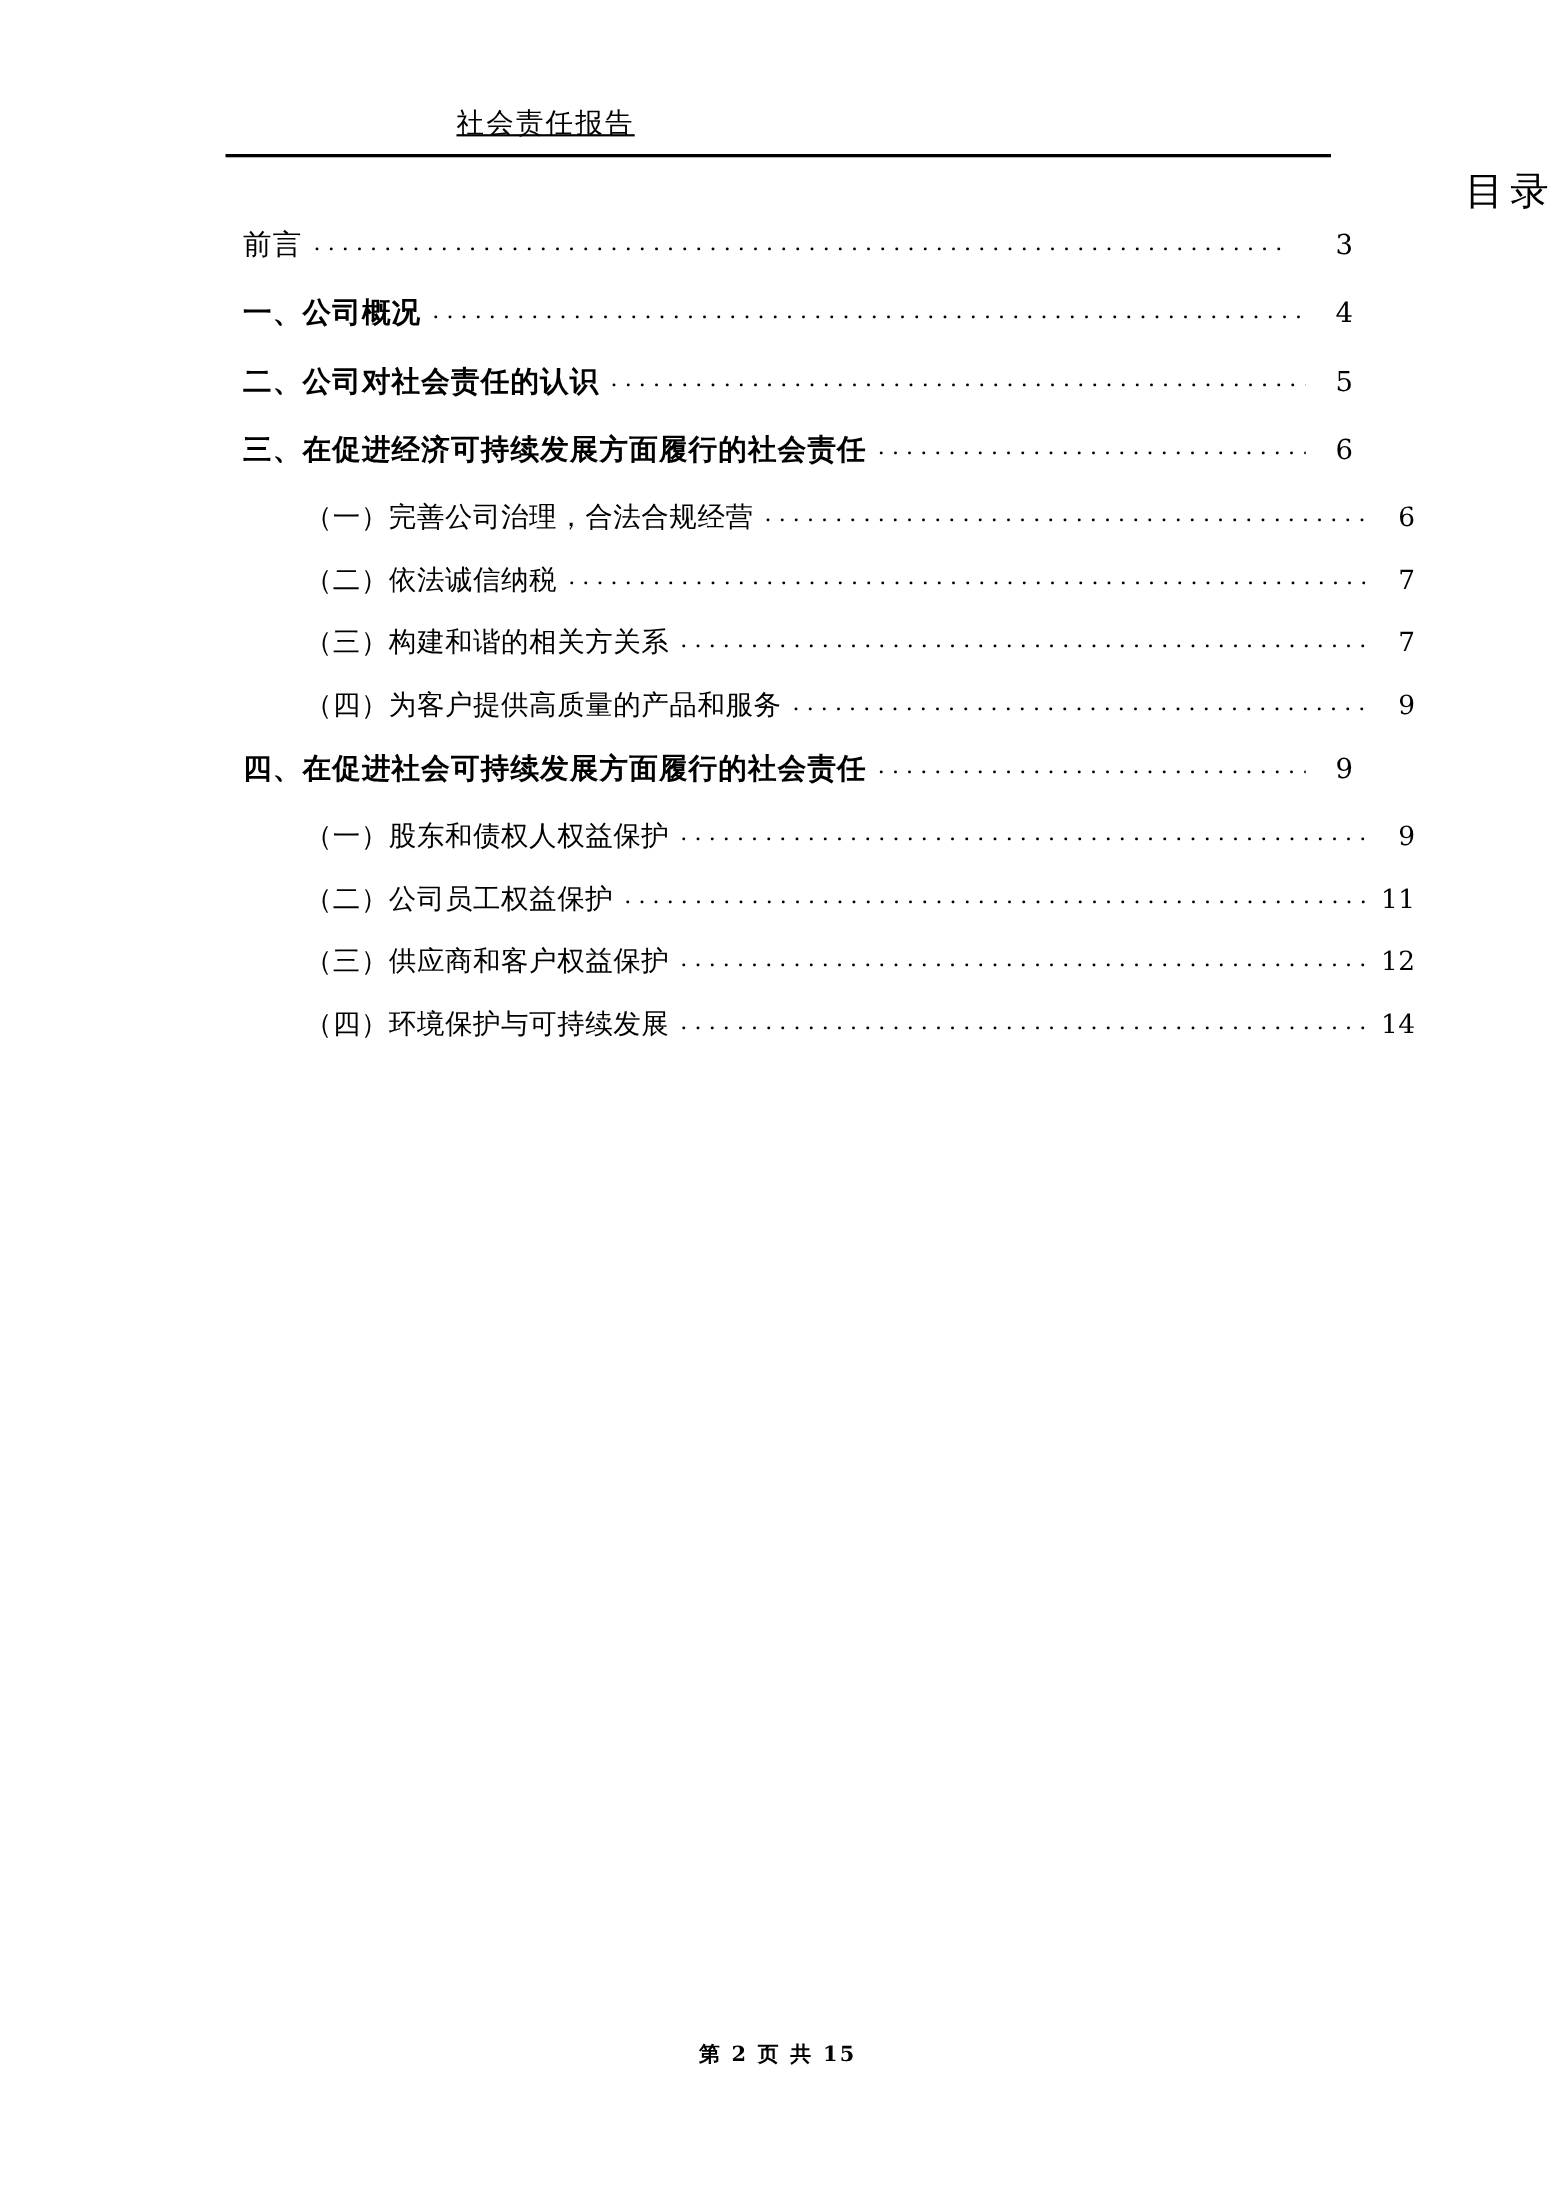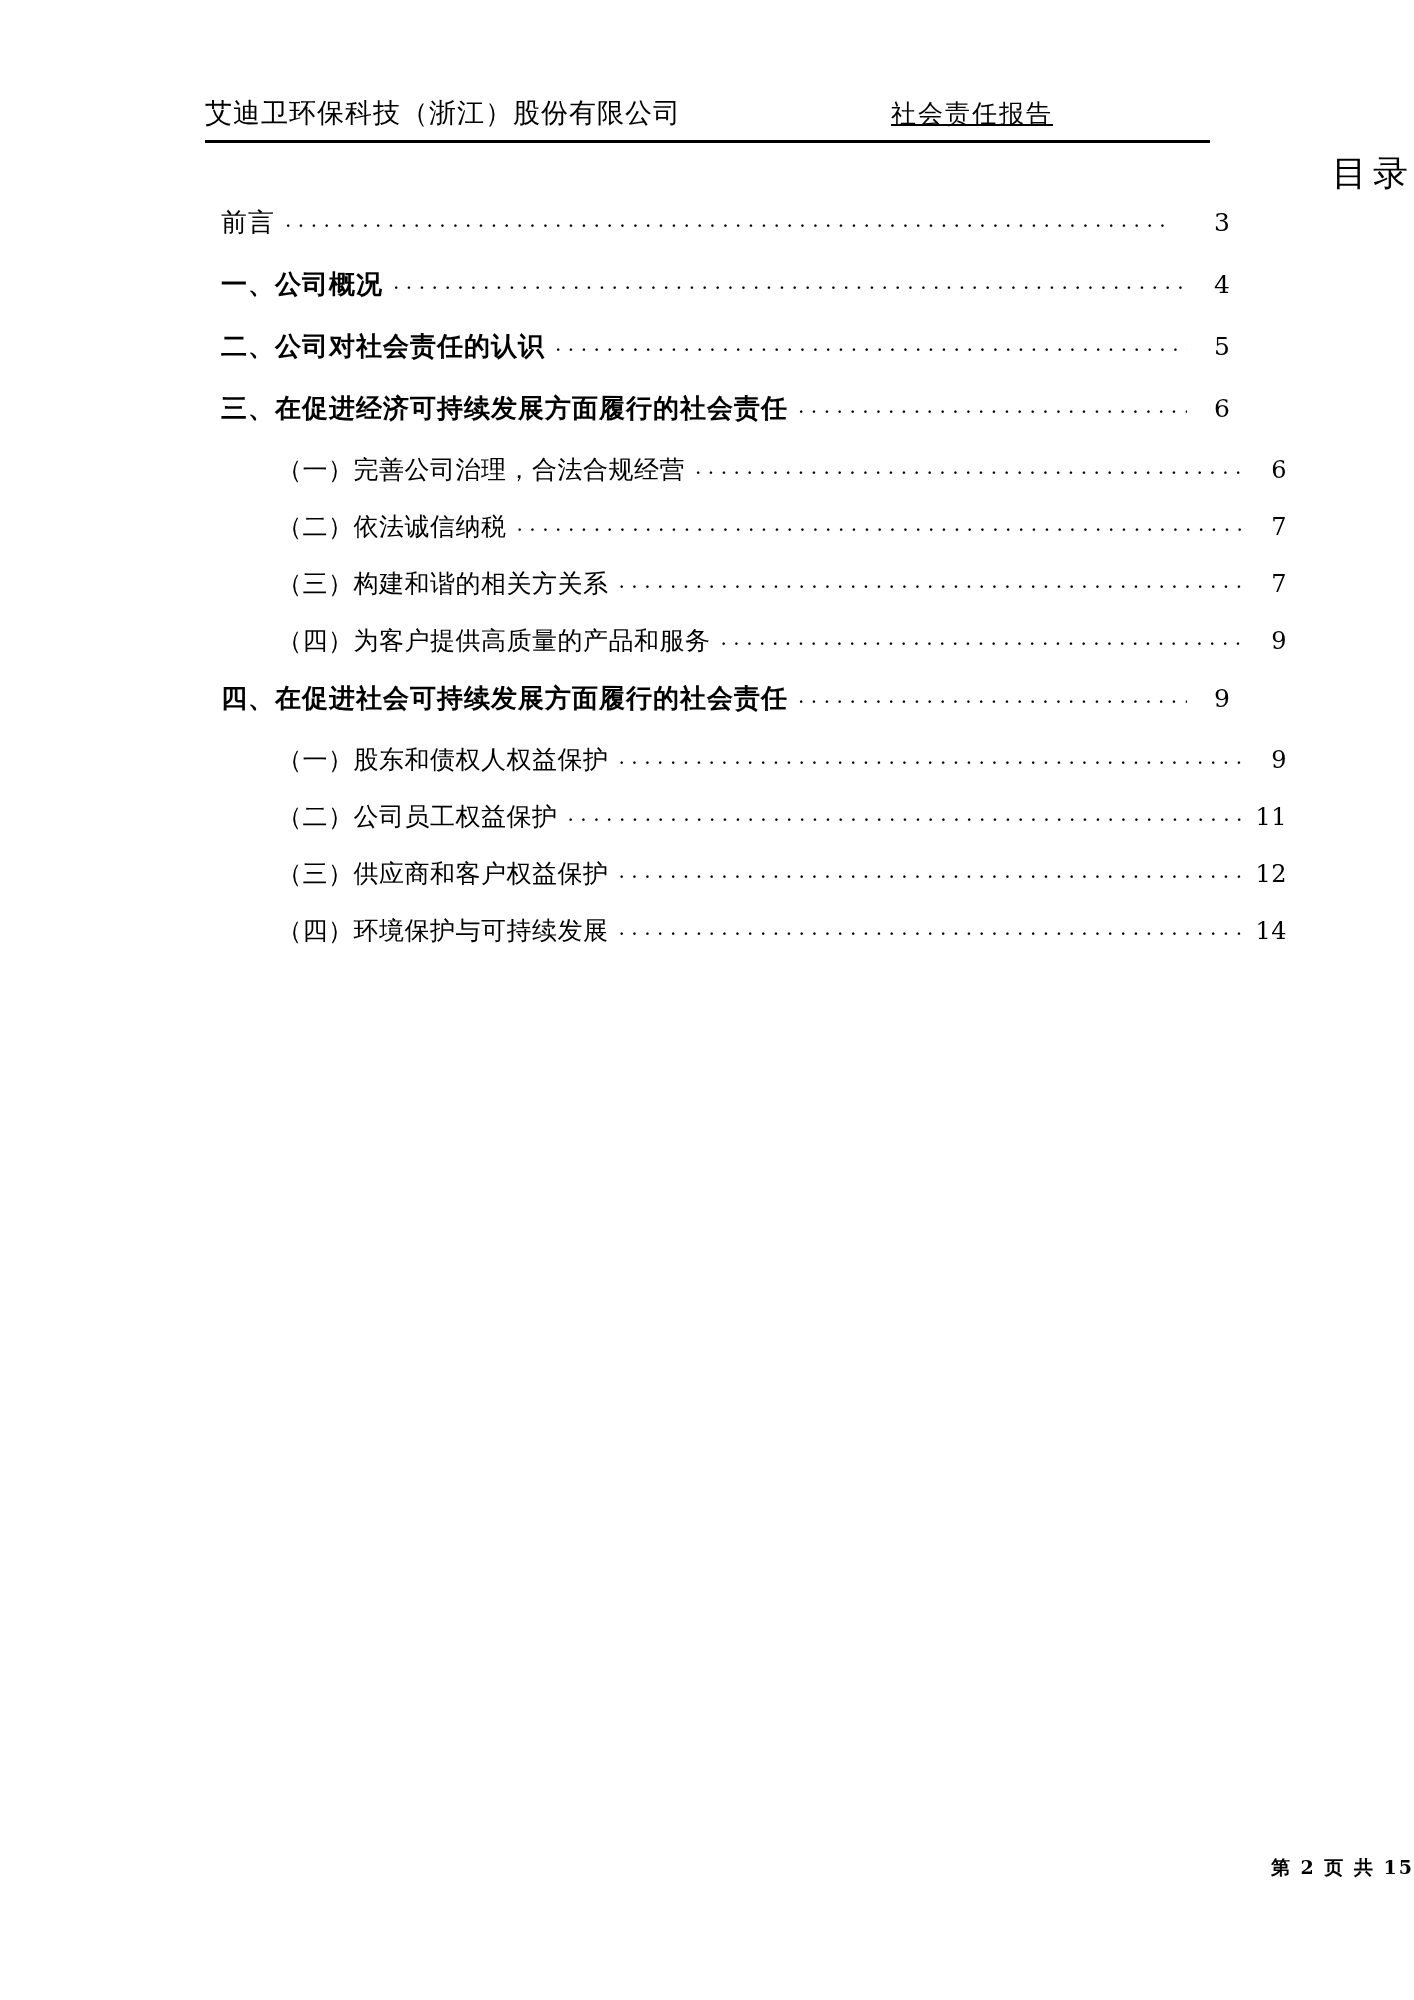--- a/index.html
+++ b/index.html
@@ -129,34 +129,33 @@
     justify-content: center;
   }
   .lvl2 .toc-page { font-size: 24px; }
 
   
   .footer {
     position: absolute;
     top: 1855px;
     left: 0;
     width: 1414px;
-    text-align: right;
+    text-align: center;
     font-size: 19px;
     font-weight: bold;
     font-family: "DejaVu Serif", "Liberation Serif", serif;
     letter-spacing: 2px;
   }
 </style>
 </head>
 <body>
 
 <div class="page">
 
   <div class="header">
-    <div class="header-left">艾迪卫环保科技（浙江）股份有限公司</div>
     <div class="header-right">社会责任报告</div>
   </div>
   <div class="header-rule"></div>
 
   <div class="doc-title">目录</div>
 
   <div class="toc">
       <div class="toc-row lvl1">
         <span class="toc-label">前言</span>
         <span class="toc-dots">.....................................................................</span>

